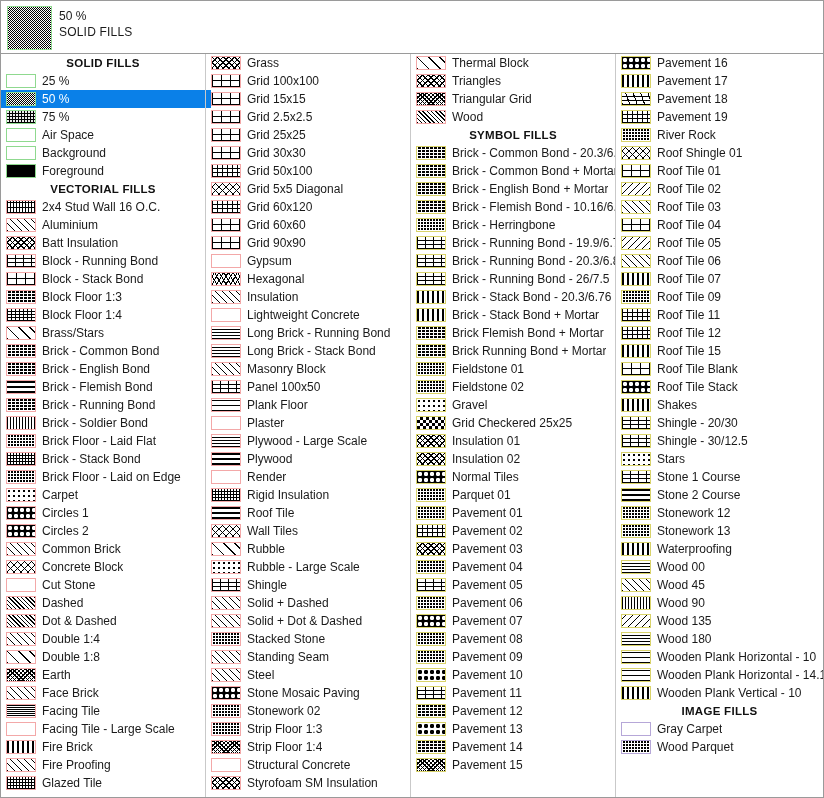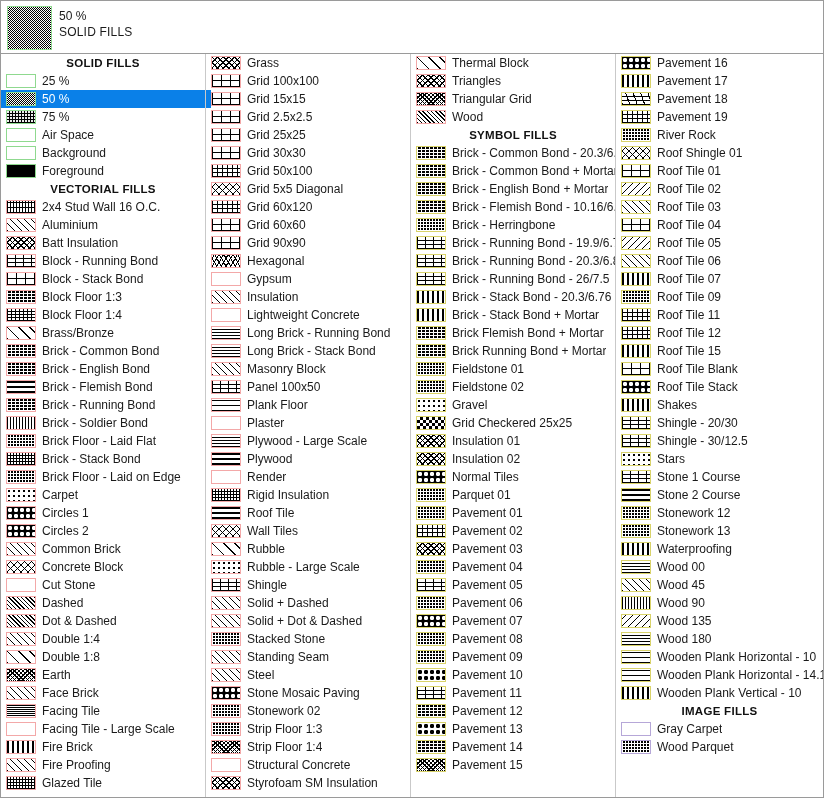--- a/index.html
+++ b/index.html
@@ -249,21 +249,21 @@
         <div class="row">
           <span class="sw vect">
             <i class="p-brickf"></i>
           </span>
           <span class="label">Block Floor 1:4</span>
         </div>
         <div class="row">
           <span class="sw vect">
             <i class="p-diag2"></i>
           </span>
-          <span class="label">Brass/Bronze</span>
+          <span class="label">Brass/Stars</span>
         </div>
         <div class="row">
           <span class="sw vect">
             <i class="p-brickd"></i>
           </span>
           <span class="label">Brick - Common Bond</span>
         </div>
         <div class="row">
           <span class="sw vect">
             <i class="p-brickd"></i>
@@ -471,29 +471,29 @@
           <span class="label">Grid 60x60</span>
         </div>
         <div class="row">
           <span class="sw vect">
             <i class="p-grid"></i>
           </span>
           <span class="label">Grid 90x90</span>
         </div>
         <div class="row">
           <span class="sw vect">
+            <i class="p-spk2"></i>
+          </span>
+          <span class="label">Gypsum</span>
+        </div>
+        <div class="row">
+          <span class="sw vect">
             <i class="p-hex"></i>
           </span>
           <span class="label">Hexagonal</span>
-        </div>
-        <div class="row">
-          <span class="sw vect">
-            <i class="p-spk2"></i>
-          </span>
-          <span class="label">Gypsum</span>
         </div>
         <div class="row">
           <span class="sw vect">
             <i class="p-diag"></i>
           </span>
           <span class="label">Insulation</span>
         </div>
         <div class="row">
           <span class="sw vect">
             <i class="p-spk2"></i>

